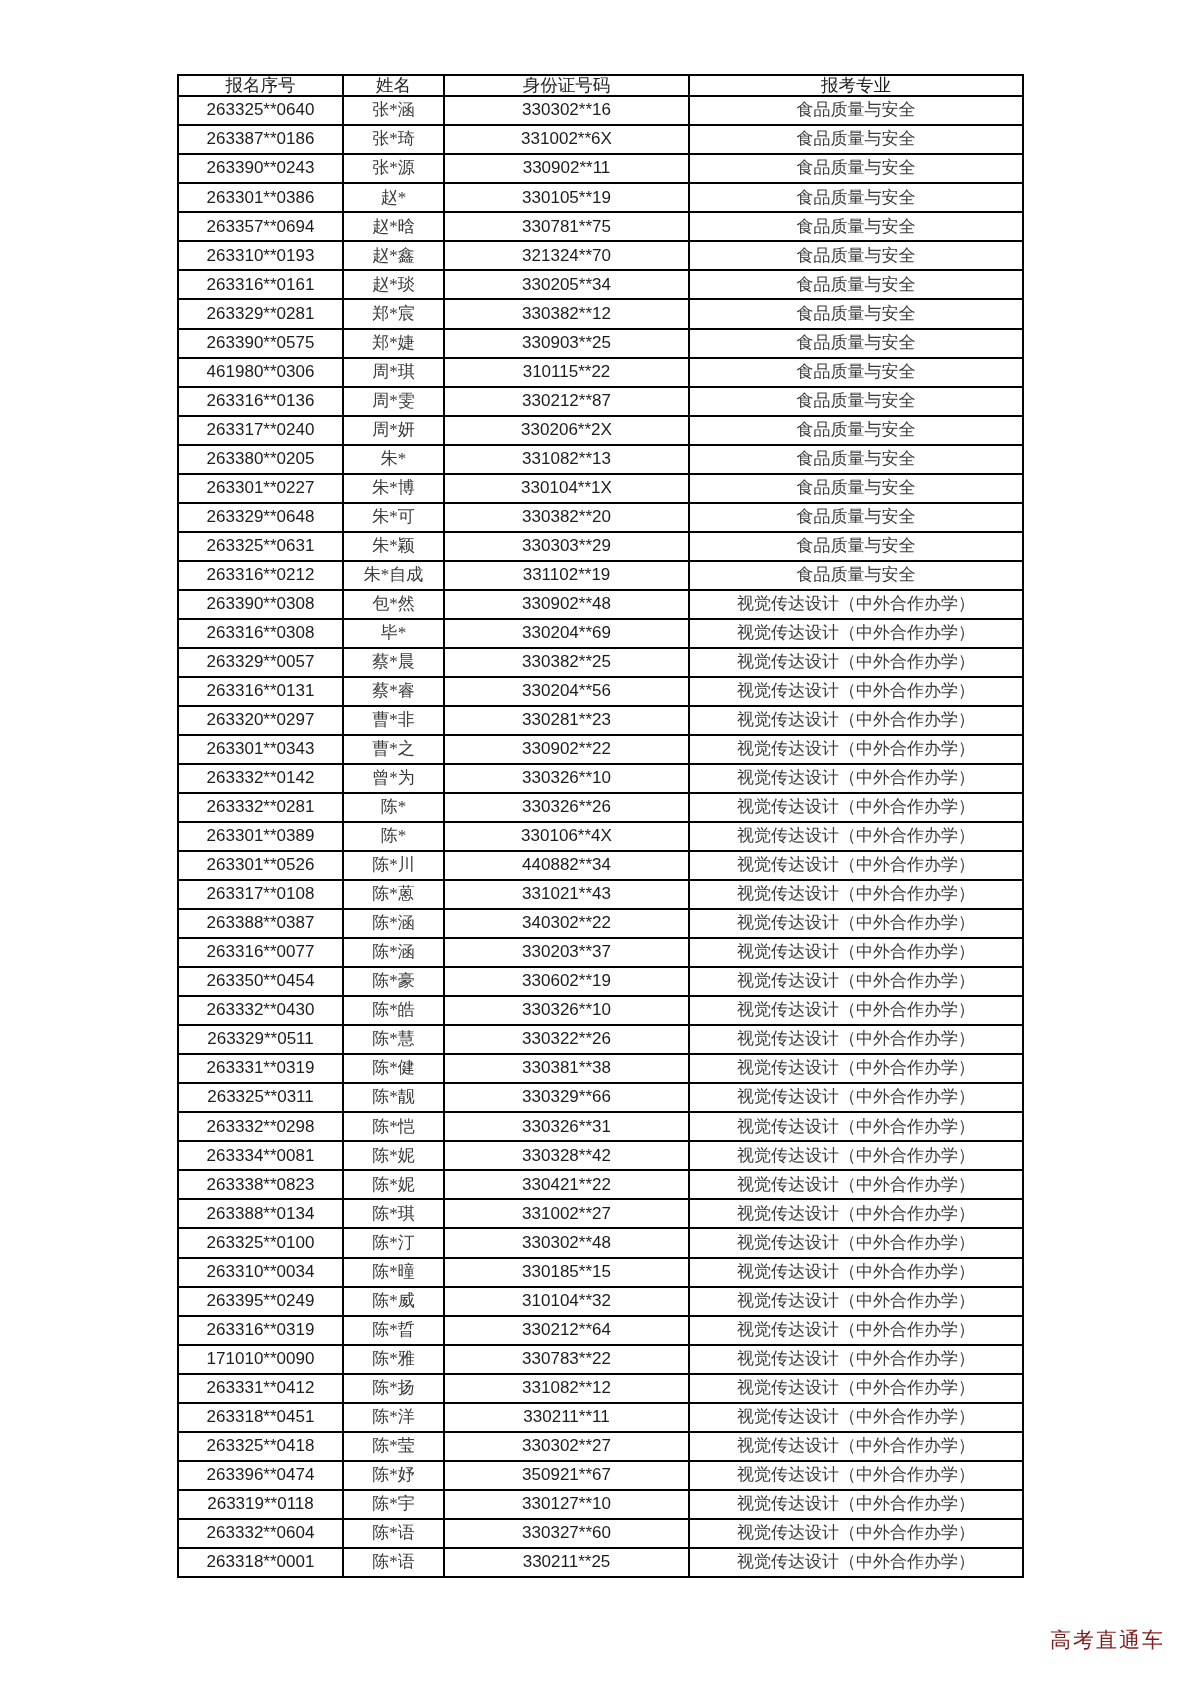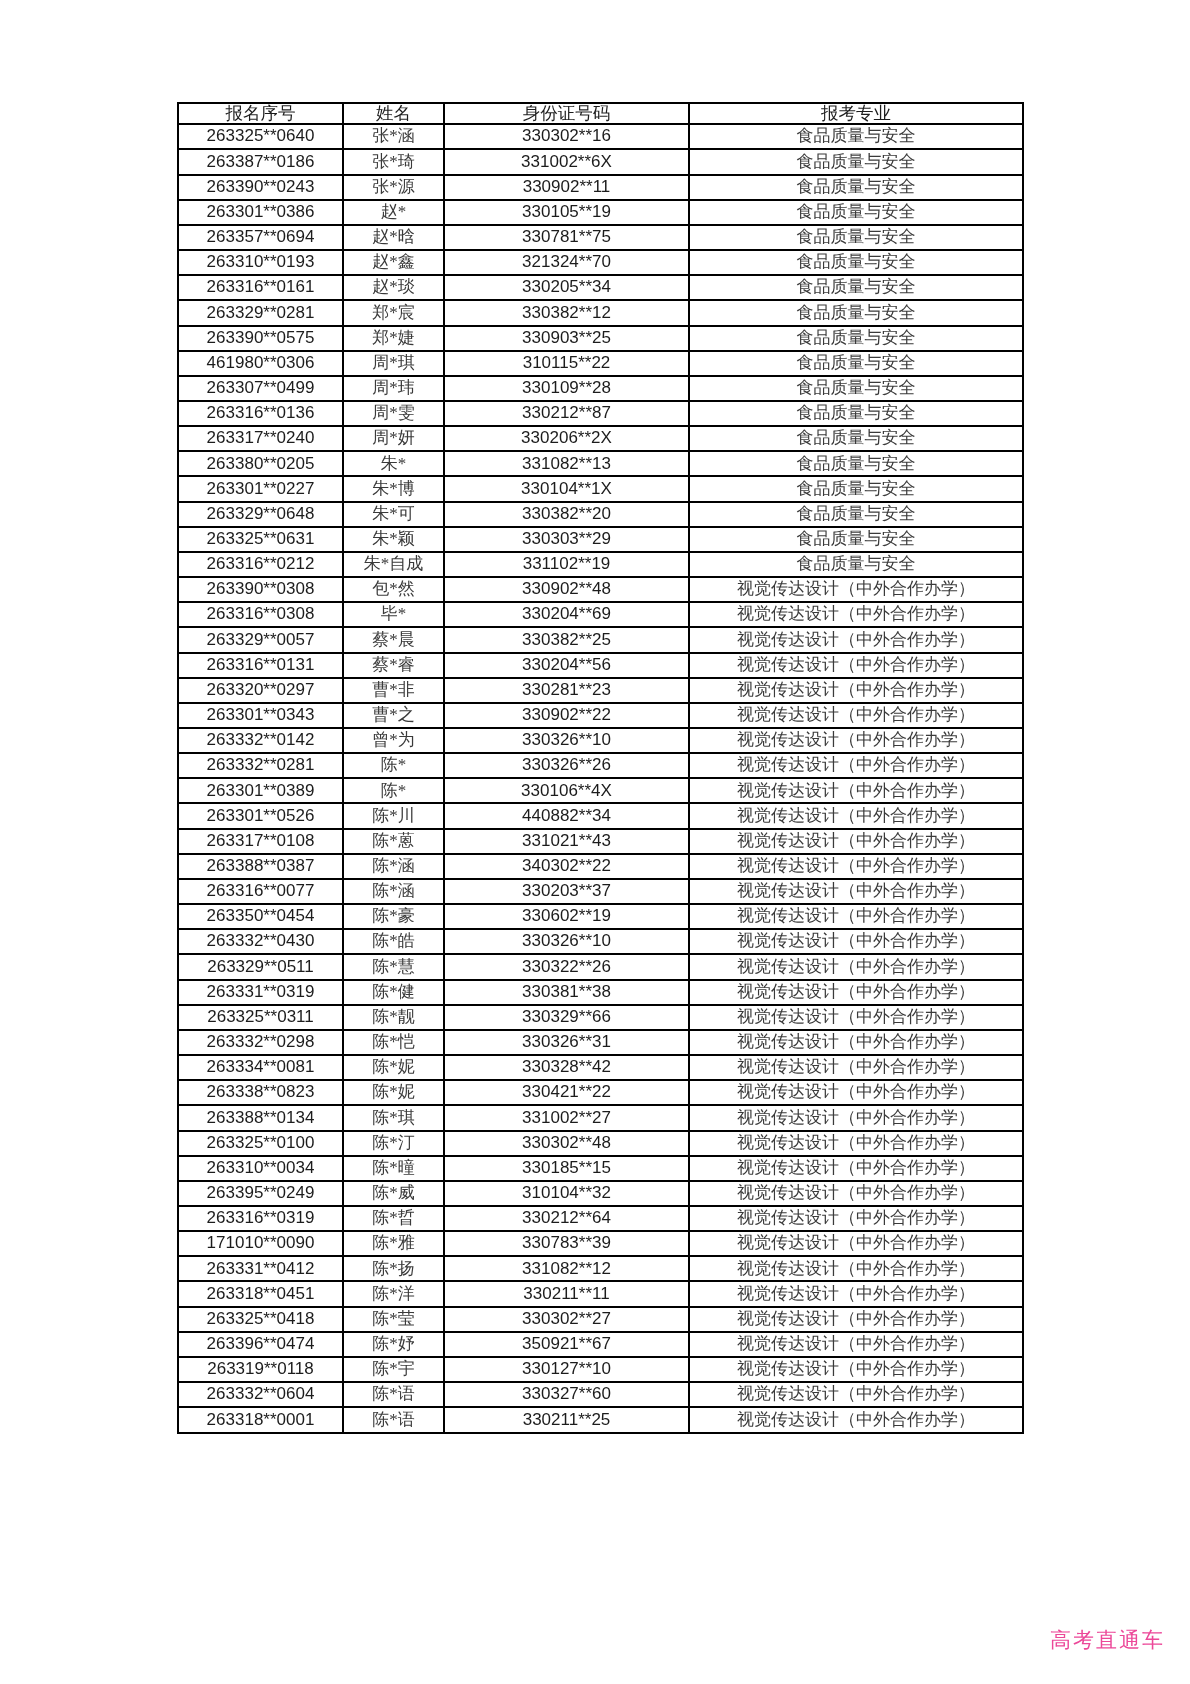--- a/index.html
+++ b/index.html
@@ -8,23 +8,23 @@
     height: 1684px;
     background: #ffffff;
     position: relative;
     font-family: "Liberation Sans", "DejaVu Sans", sans-serif;
     color: #1c1c1c;
   }
   .page { position: absolute; inset: 0; }
   table.roster {
     position: absolute;
     left: 177px;
-    top: 102px;
+    top: 74px;
     width: 845px;
-    height: 1332px;
+    height: 1504px;
     border-collapse: collapse;
     table-layout: fixed;
   }
   table.roster th, table.roster td {
     border: 2px solid #000000;
     text-align: center;
     vertical-align: middle;
     font-size: 17px;
     line-height: 1.1;
     padding: 0 2px;
@@ -40,21 +40,21 @@
   table.roster td.col-major, table.roster td.col-name {
     color: #3a3a3a;
     font-family: "Liberation Serif", "DejaVu Serif", serif;
   }
   .watermark {
     position: absolute;
     top: 1626px;
     right: 25px;
     font-size: 21px;
     letter-spacing: 2px;
-    color: #ec4899;
+    color: #7f1d1d;
     font-family: "Liberation Serif", "DejaVu Serif", serif;
   }
 </style>
 </head>
 <body>
 
 <div class="page">
 
   <table class="roster">
     <colgroup>
@@ -126,26 +126,20 @@
           <td class="col-id">330903**25</td>
           <td class="col-major">食品质量与安全</td>
         </tr>
         <tr>
           <td class="col-serial">461980**0306</td>
           <td class="col-name">周*琪</td>
           <td class="col-id">310115**22</td>
           <td class="col-major">食品质量与安全</td>
         </tr>
         <tr>
-          <td class="col-serial">263307**0499</td>
-          <td class="col-name">周*玮</td>
-          <td class="col-id">330109**28</td>
-          <td class="col-major">食品质量与安全</td>
-        </tr>
-        <tr>
           <td class="col-serial">263316**0136</td>
           <td class="col-name">周*雯</td>
           <td class="col-id">330212**87</td>
           <td class="col-major">食品质量与安全</td>
         </tr>
         <tr>
           <td class="col-serial">263317**0240</td>
           <td class="col-name">周*妍</td>
           <td class="col-id">330206**2X</td>
           <td class="col-major">食品质量与安全</td>
@@ -332,21 +326,21 @@
         </tr>
         <tr>
           <td class="col-serial">263316**0319</td>
           <td class="col-name">陈*晢</td>
           <td class="col-id">330212**64</td>
           <td class="col-major">视觉传达设计（中外合作办学）</td>
         </tr>
         <tr>
           <td class="col-serial">171010**0090</td>
           <td class="col-name">陈*雅</td>
-          <td class="col-id">330783**39</td>
+          <td class="col-id">330783**22</td>
           <td class="col-major">视觉传达设计（中外合作办学）</td>
         </tr>
         <tr>
           <td class="col-serial">263331**0412</td>
           <td class="col-name">陈*扬</td>
           <td class="col-id">331082**12</td>
           <td class="col-major">视觉传达设计（中外合作办学）</td>
         </tr>
         <tr>
           <td class="col-serial">263318**0451</td>

